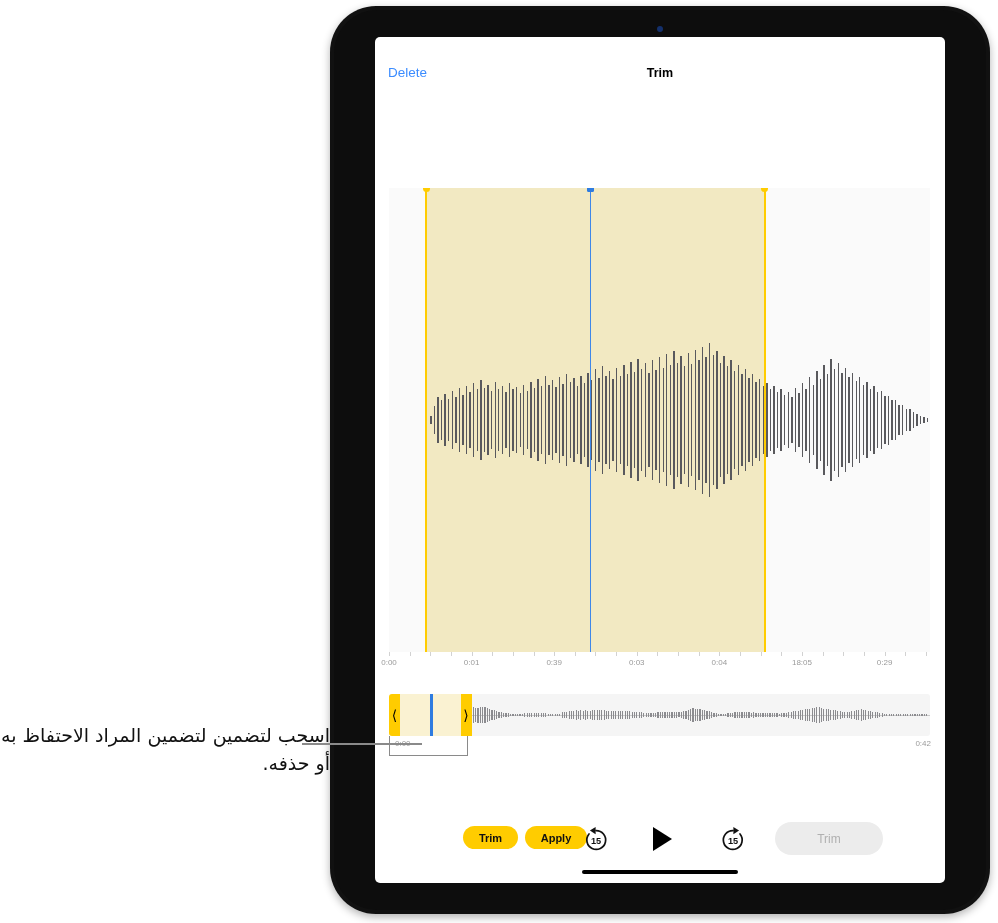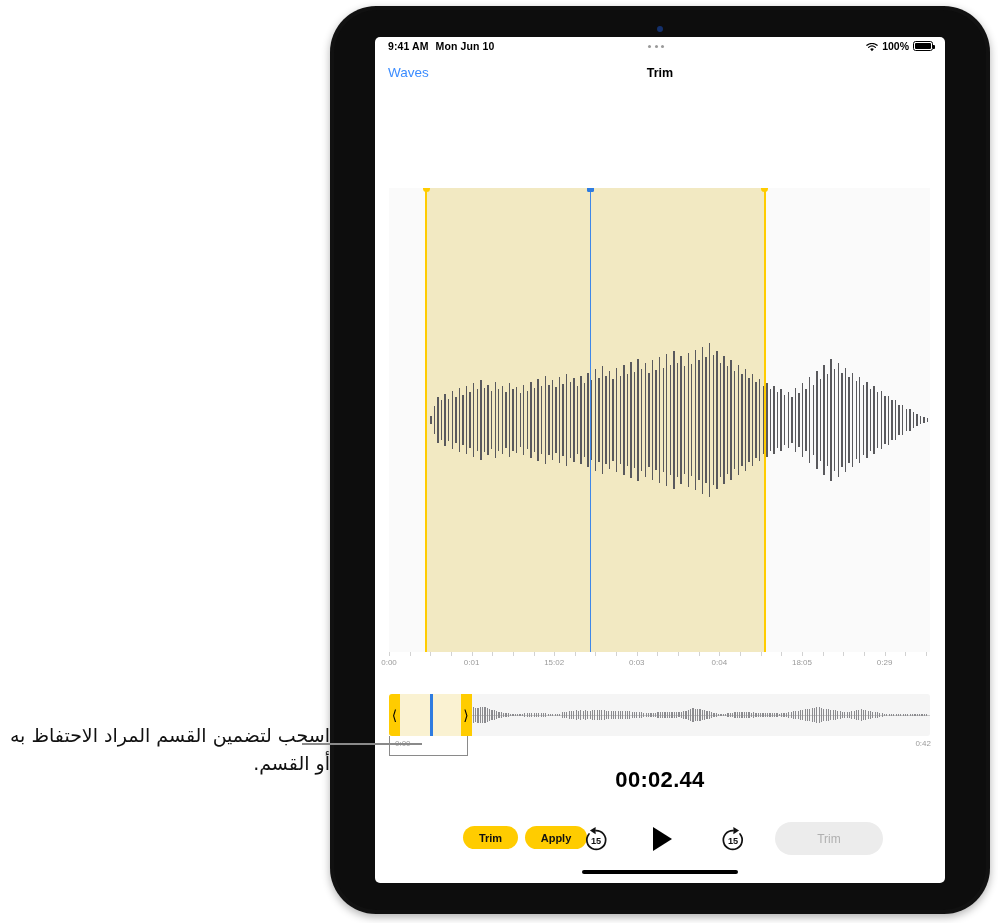--- a/index.html
+++ b/index.html
@@ -116,54 +116,32 @@
   #annot{position:absolute;left:0;top:722px;width:330px;
     text-align:right;direction:rtl;
     font-size:19px;line-height:1.45;color:#111;
     font-family:"DejaVu Sans","Liberation Sans",sans-serif;z-index:9;}
   #leader{position:absolute;left:302px;top:743px;width:120px;height:1.8px;
     background:#8a8a8a;z-index:9;}
 </style>
 </head>
 <body>
 
-<div id="annot">اسحب لتضمين القسم المراد الاحتفاظ به أو القسم.</div>
+<div id="annot">اسحب لتضمين لتضمين المراد الاحتفاظ به أو حذفه.</div>
 <div id="leader"></div>
 
 <div id="device">
   <div id="device-inner"></div>
   <div id="camera"></div>
 
   <div id="screen">
 
-    <div id="statusbar">
-      <div id="sb-left">
-        <span>9:41 AM</span>
-        <span>Mon Jun 10</span>
-      </div>
-      <div id="sb-dots">
-        <span></span>
-        <span></span>
-        <span></span>
-      </div>
-      <div id="sb-right">
-        <span class="wifi">
-          <svg width="12" height="9" viewBox="0 0 12 9">
-            <path d="M6 8.3 L4.1 6.1 A3 3 0 0 1 7.9 6.1 Z" fill="#000"></path>
-            <path d="M2.6 4.4 A5.3 5.3 0 0 1 9.4 4.4" stroke="#000" stroke-width="1.2" fill="none" stroke-linecap="round"></path>
-            <path d="M0.9 2.3 A7.9 7.9 0 0 1 11.1 2.3" stroke="#000" stroke-width="1.2" fill="none" stroke-linecap="round"></path>
-          </svg>
-        </span>
-        <span>100%</span>
-        <span class="batt"></span>
-      </div>
-    </div>
 
     <div id="navbar">
-      <div id="cancel-btn">Waves</div>
+      <div id="cancel-btn">Delete</div>
       <div id="nav-title">Trim</div>
     </div>
 
 
     <div id="wavepanel">
       <div id="selection" style="left: 37.1679px; width: 338.641px;"></div>
       <div class="wfbars" id="mainbars">
           <div class="wfbar" style="left:41.17px;top:228.17px;height:7.66px"></div>
           <div class="wfbar" style="left:44.74px;top:218.22px;height:27.56px"></div>
           <div class="wfbar" style="left:48.32px;top:209.03px;height:45.94px"></div>
@@ -339,21 +317,21 @@
         <div class="tick" style="left:392.33px"></div>
         <div class="tick" style="left:412.98px"></div>
         <div class="tick" style="left:433.63px"></div>
         <div class="tick" style="left:454.27px"></div>
         <div class="tick" style="left:474.92px"></div>
         <div class="tick" style="left:495.57px"></div>
         <div class="tick" style="left:516.22px"></div>
         <div class="tick" style="left:536.87px"></div>
         <div class="tlabel" style="left:0.00px">0:00</div>
         <div class="tlabel" style="left:82.60px">0:01</div>
-        <div class="tlabel" style="left:165.19px">15:02</div>
+        <div class="tlabel" style="left:165.19px">0:39</div>
         <div class="tlabel" style="left:247.79px">0:03</div>
         <div class="tlabel" style="left:330.38px">0:04</div>
         <div class="tlabel" style="left:412.98px">18:05</div>
         <div class="tlabel" style="left:495.57px">0:29</div>
       </div>
 
     <div id="scrub">
       <div id="scrub-baseline"></div>
       <div id="scrub-wave">
           <div class="sbar" style="left:2.00px;top:20.40px;height:1.20px"></div>
@@ -591,21 +569,20 @@
         <div id="scrub-sel-inner"></div>
         <div class="brk" style="left:0">⟨</div>
         <div class="brk" style="right:0">⟩</div>
         <div id="scrub-playhead" style="left: 41.2295px;"></div>
       </div>
     </div>
     <div id="callout-box"></div>
     <div id="callout-label">0:00</div>
     <div id="scrub-total">0:42</div>
 
-    <div id="timecode">00:02.44</div>
 
     <div id="toolbar">
       <div class="pillbtn" id="trim-btn">Trim</div>
       <div class="pillbtn" id="delete-btn">Apply</div>
 
       <div class="skipbtn" id="skip-back">
         <svg width="30" height="30" viewBox="0 0 30 30">
           <path d="M15 5.6 A9.4 9.4 0 1 1 8.0 9.0" stroke="#111" stroke-width="1.7" fill="none" stroke-linecap="round"></path>
           <polygon points="14.6,2.0 14.6,9.2 8.9,5.6" fill="#111"></polygon>
           <text x="15" y="19.3" text-anchor="middle" font-size="9.2" font-weight="bold" fill="#111" font-family="Liberation Sans, sans-serif">15</text>

